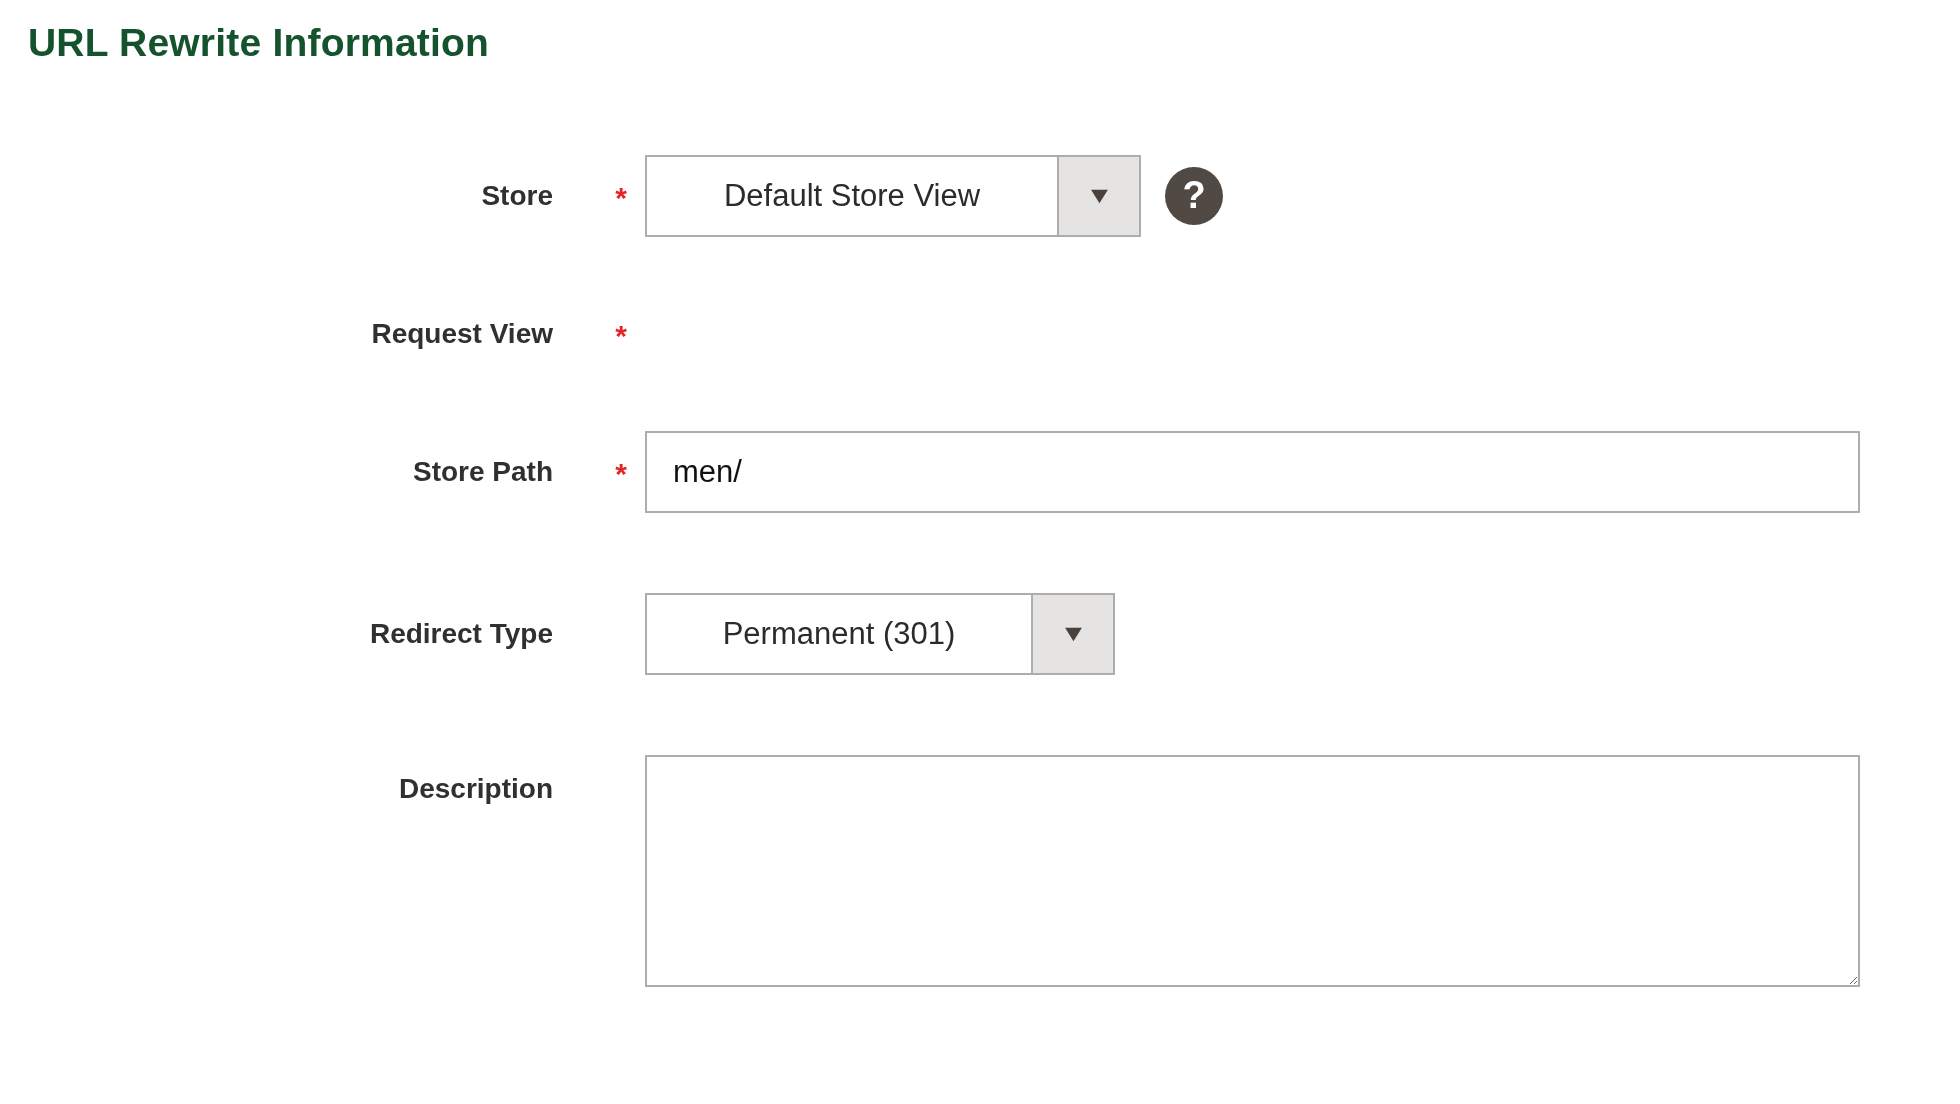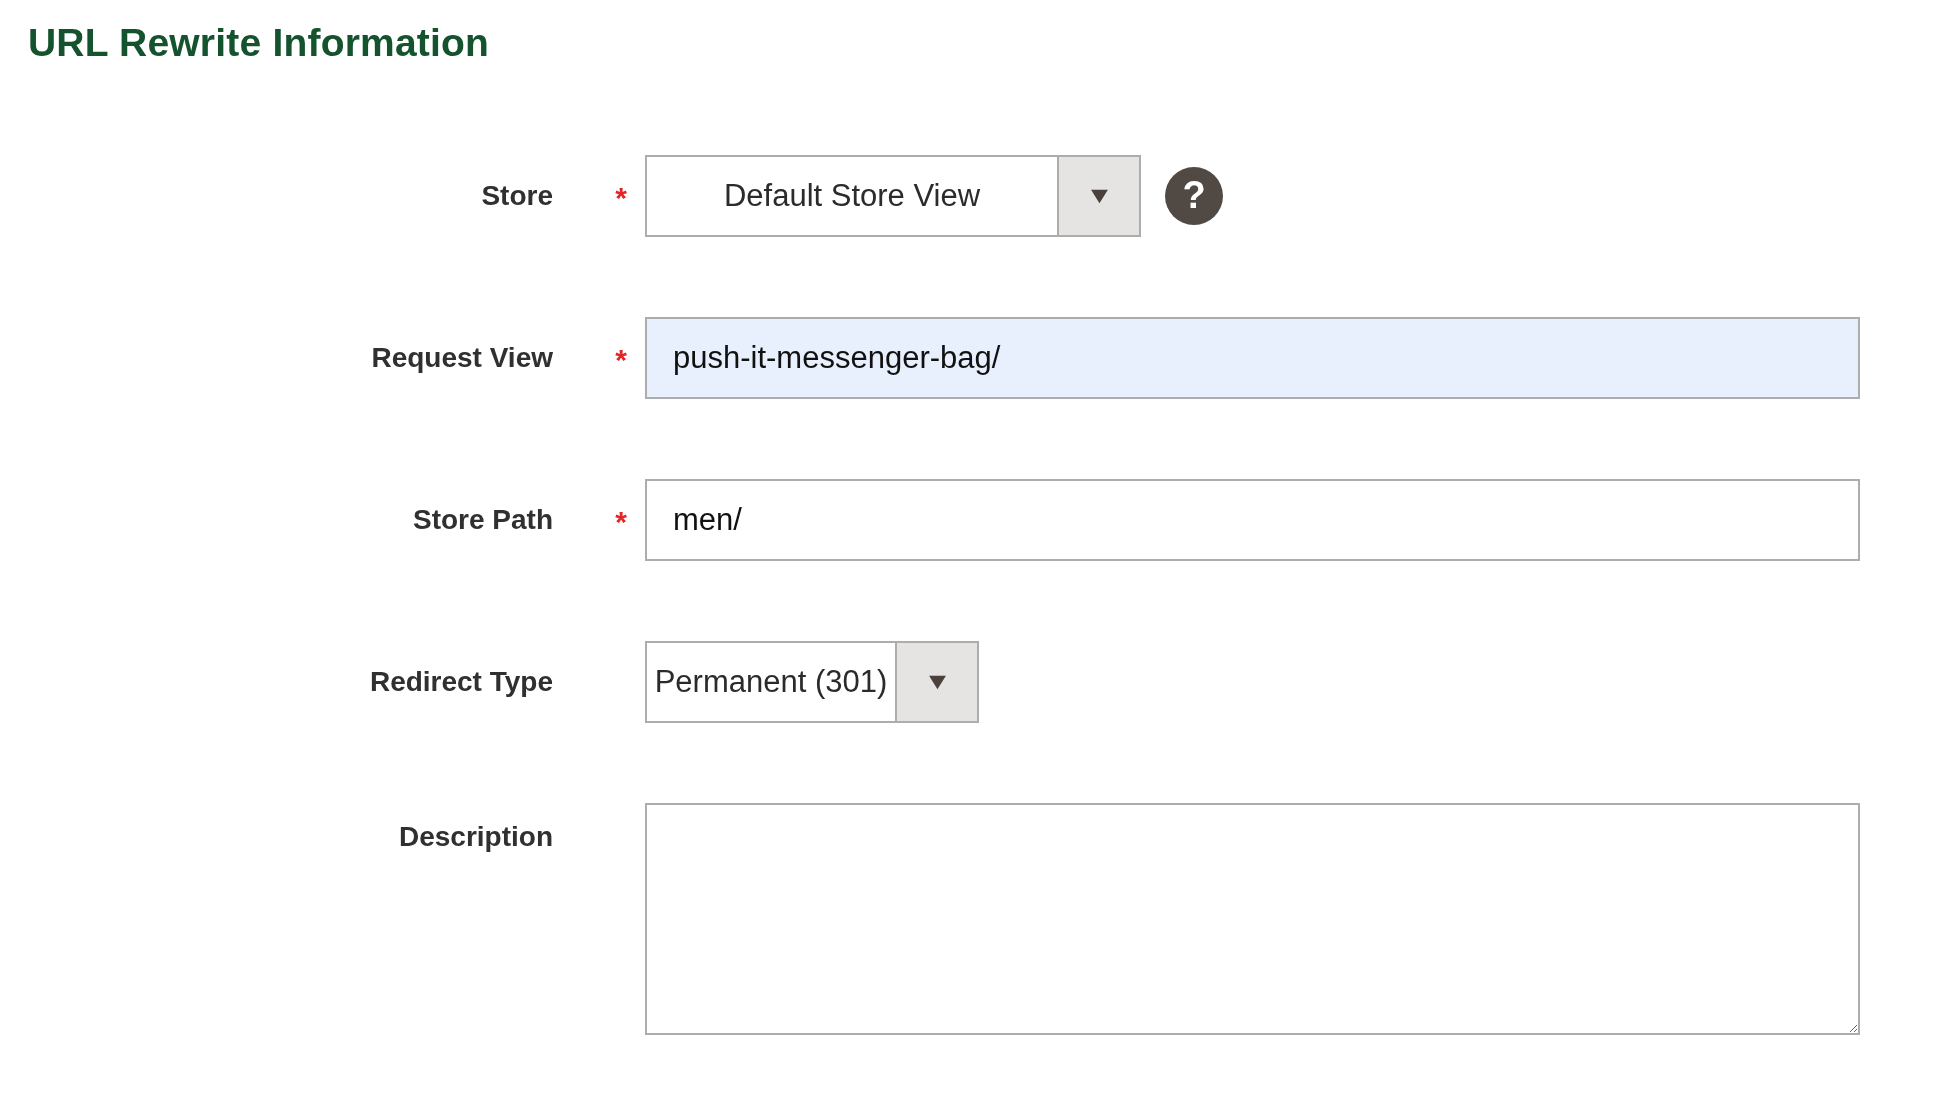--- a/index.html
+++ b/index.html
@@ -56,21 +56,21 @@
   }
   .select-box {
     height: 82px;
     border: 2px solid #adadad;
     background: #ffffff;
     display: flex;
     align-items: stretch;
     cursor: pointer;
   }
   .select-box.select-store { width: 496px; }
-  .select-box.select-redirect { width: 334px; }
+  .select-box.select-redirect { width: 470px; }
   .select-value {
     flex: 1;
     display: flex;
     align-items: center;
     justify-content: center;
     font-size: 31px;
     color: #2b2b2b;
     white-space: nowrap;
     overflow: hidden;
   }
@@ -153,23 +153,20 @@
       </div>
       <span class="help-icon">?</span>
     </div>
   </div>
 
   <div class="form-row">
     <div class="label-cell">
       <label class="field-label">Request View</label>
       <span class="asterisk-slot">*</span>
     </div>
-    <div class="control-cell">
-      <input type="text" class="text-input autofill" value="push-it-messenger-bag/" style="">
-    </div>
   </div>
 
   <div class="form-row">
     <div class="label-cell">
       <label class="field-label">Store Path</label>
       <span class="asterisk-slot">*</span>
     </div>
     <div class="control-cell">
       <input type="text" class="text-input" value="men/" style="">
     </div>

